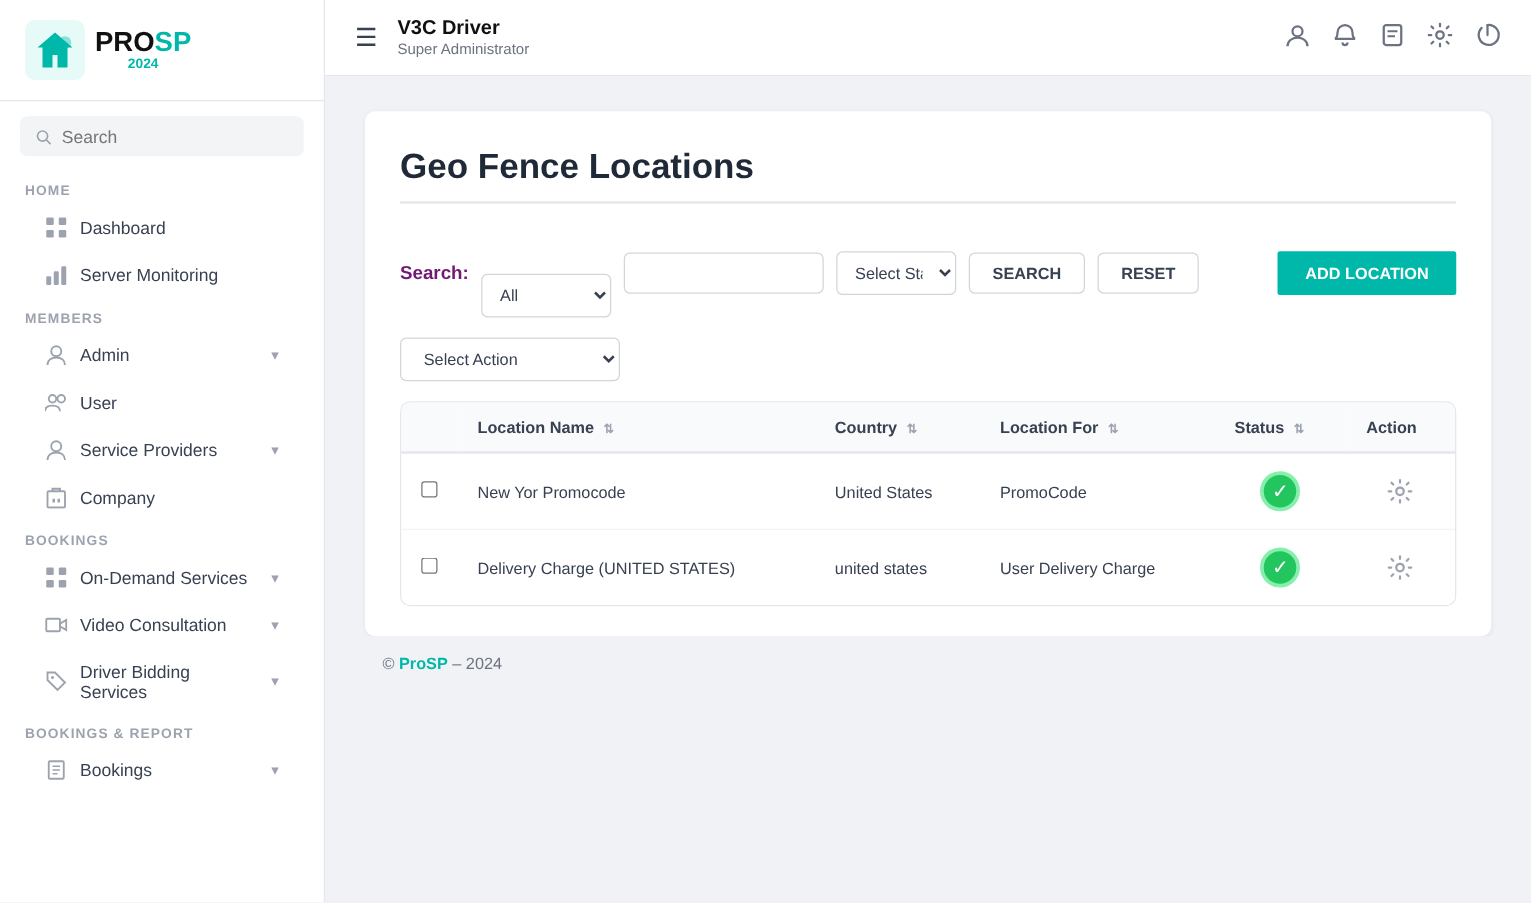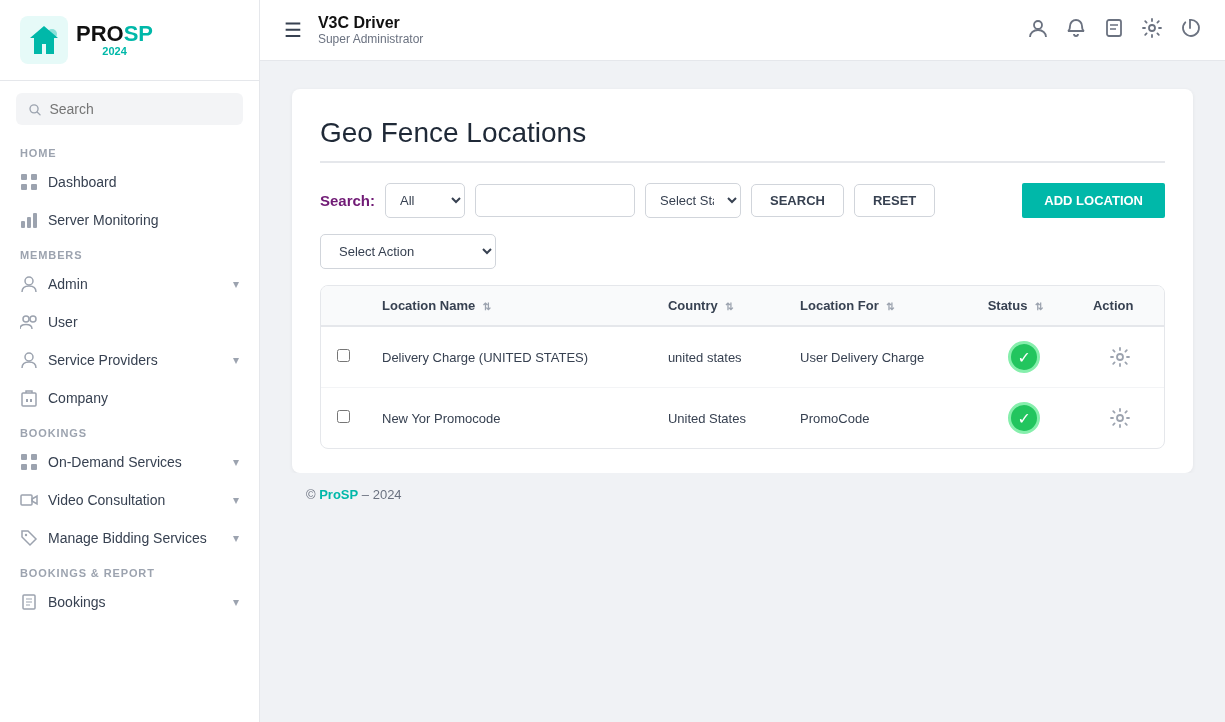--- a/index.html
+++ b/index.html
@@ -45,21 +45,21 @@
       font-size: 11px;
       font-weight: 700;
       color: #9ca3af;
       padding: 10px 20px 4px;
       letter-spacing: 0.08em;
     }
 
     .nav-item {
       display: flex;
       align-items: center;
-      padding: 10px 20px;
+      padding: 10px 36px;
       cursor: pointer;
       gap: 10px;
       font-size: 14px;
       color: #374151;
       transition: background 0.15s;
       position: relative;
     }
     .nav-item .nav-icon { width: 18px; height: 18px; flex-shrink: 0; }
     .nav-item .chevron { margin-left: auto; font-size: 12px; color: #9ca3af; }
 
@@ -88,21 +88,21 @@
     
     .content {
       flex: 1;
       padding: 28px 32px;
       overflow-y: auto;
       background: #f0f2f5;
     }
 
     .page-title {
       font-size: 28px;
-      font-weight: 400;
+      font-weight: 700;
       color: #1f2937;
       margin-bottom: 4px;
     }
     .divider { border: none; border-top: 2px solid #e5e7eb; margin: 12px 0 20px; }
 
     
     .search-bar {
       display: flex;
       align-items: center;
       gap: 10px;
@@ -112,21 +112,21 @@
     .search-label { font-size: 15px; font-weight: 600; color: #701a75; }
     .search-select, .search-input, .state-select {
       padding: 8px 10px;
       border: 1px solid #d1d5db;
       border-radius: 5px;
       font-size: 13px;
       background: #fff;
       color: #374151;
       outline: none;
     }
-    .search-select { width: 80px; }
+    .search-select { width: 104px; margin-top: 36px; }
     .search-input { width: 160px; }
     .state-select { width: 96px; }
     .btn-search {
       background: #fff;
       border: 1px solid #d1d5db;
       padding: 8px 18px;
       border-radius: 5px;
       font-size: 13px;
       font-weight: 600;
       color: #374151;
@@ -322,21 +322,21 @@
       <path d="M12 8l5-3v8l-5-3V8z" stroke="#9ca3af" stroke-width="1.5"></path>
     </svg>
     <span>Video Consultation</span>
     <span class="chevron">▾</span>
   </div>
   <div class="nav-item">
     <svg class="nav-icon" viewBox="0 0 18 18" fill="none">
       <path d="M2 2h6l8 8-6 6-8-8V2z" stroke="#9ca3af" stroke-width="1.5"></path>
       <circle cx="6" cy="6" r="1.2" fill="#9ca3af"></circle>
     </svg>
-    <span>Manage Bidding Services</span>
+    <span>Driver Bidding Services</span>
     <span class="chevron">▾</span>
   </div>
 
   <div class="section-label">BOOKINGS &amp; REPORT</div>
   <div class="nav-item">
     <svg class="nav-icon" viewBox="0 0 18 18" fill="none">
       <rect x="3" y="2" width="12" height="14" rx="1" stroke="#9ca3af" stroke-width="1.5"></rect>
       <path d="M6 6h6M6 9h6M6 12h4" stroke="#9ca3af" stroke-width="1.2"></path>
     </svg>
     <span>Bookings</span>
@@ -423,58 +423,58 @@
               <th>Location For <span class="sort-icon">⇅</span></th>
               <th>Status <span class="sort-icon">⇅</span></th>
               <th>Action</th>
             </tr>
           </thead>
           <tbody id="table-body">
           <tr>
       <td class="checkbox-cell">
         <input type="checkbox" style="">
       </td>
+      <td>New Yor Promocode</td>
+      <td>United States</td>
+      <td>PromoCode</td>
+      <td>
+        <div class="status-icon">
+          <div class="status-green">✓</div>
+        </div>
+      </td>
+      <td>
+        <div class="action-gear">
+          <svg width="22" height="22" viewBox="0 0 22 22" fill="none">
+            <circle cx="11" cy="11" r="3" stroke="#9ca3af" stroke-width="1.8"></circle>
+            <path d="M11 2v2M11 18v2M2 11h2M18 11h2M4.2 4.2l1.4 1.4M16.4 16.4l1.4 1.4M4.2 17.8l1.4-1.4M16.4 5.6l1.4-1.4" stroke="#9ca3af" stroke-width="1.8" stroke-linecap="round"></path>
+          </svg>
+        </div>
+      </td>
+    </tr>
+              <tr>
+      <td class="checkbox-cell">
+        <input type="checkbox" style="">
+      </td>
       <td>Delivery Charge (UNITED STATES)</td>
       <td>united states</td>
       <td>User Delivery Charge</td>
       <td>
         <div class="status-icon">
           <div class="status-green">✓</div>
         </div>
       </td>
       <td>
         <div class="action-gear">
           <svg width="22" height="22" viewBox="0 0 22 22" fill="none">
             <circle cx="11" cy="11" r="3" stroke="#9ca3af" stroke-width="1.8"></circle>
             <path d="M11 2v2M11 18v2M2 11h2M18 11h2M4.2 4.2l1.4 1.4M16.4 16.4l1.4 1.4M4.2 17.8l1.4-1.4M16.4 5.6l1.4-1.4" stroke="#9ca3af" stroke-width="1.8" stroke-linecap="round"></path>
           </svg>
         </div>
       </td>
     </tr>
-              <tr>
-      <td class="checkbox-cell">
-        <input type="checkbox" style="">
-      </td>
-      <td>New Yor Promocode</td>
-      <td>United States</td>
-      <td>PromoCode</td>
-      <td>
-        <div class="status-icon">
-          <div class="status-green">✓</div>
-        </div>
-      </td>
-      <td>
-        <div class="action-gear">
-          <svg width="22" height="22" viewBox="0 0 22 22" fill="none">
-            <circle cx="11" cy="11" r="3" stroke="#9ca3af" stroke-width="1.8"></circle>
-            <path d="M11 2v2M11 18v2M2 11h2M18 11h2M4.2 4.2l1.4 1.4M16.4 16.4l1.4 1.4M4.2 17.8l1.4-1.4M16.4 5.6l1.4-1.4" stroke="#9ca3af" stroke-width="1.8" stroke-linecap="round"></path>
-          </svg>
-        </div>
-      </td>
-    </tr>
             </tbody>
         </table>
       </div>
 
     </div>
 
     <div class="footer">
       © <span style="color:#00b8a9;font-weight:600;">ProSP</span> – 2024
     </div>
   </div>

